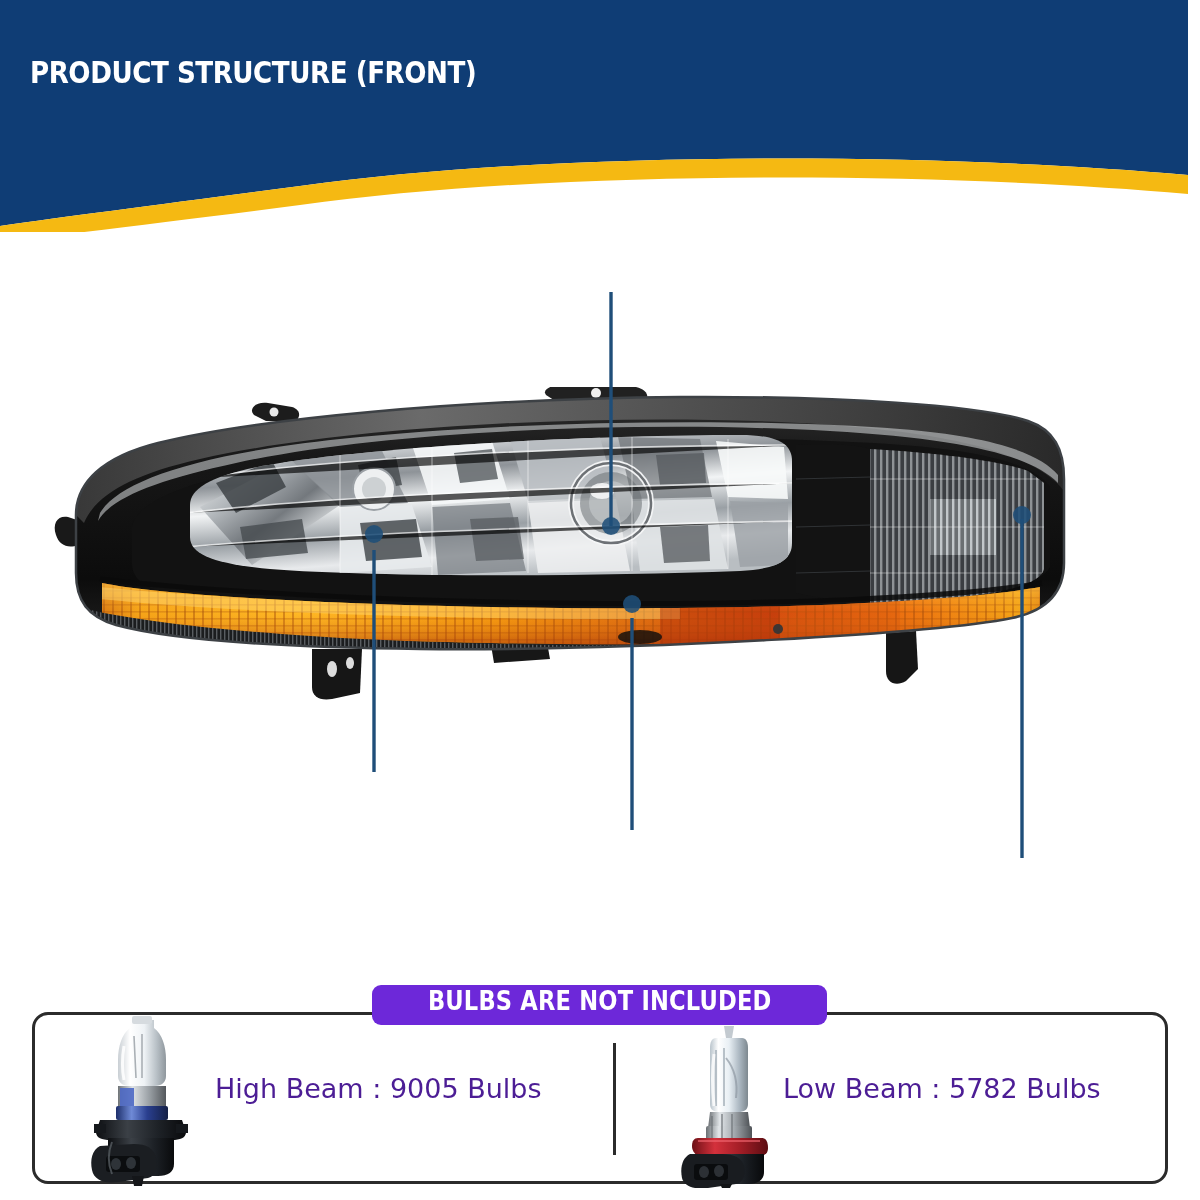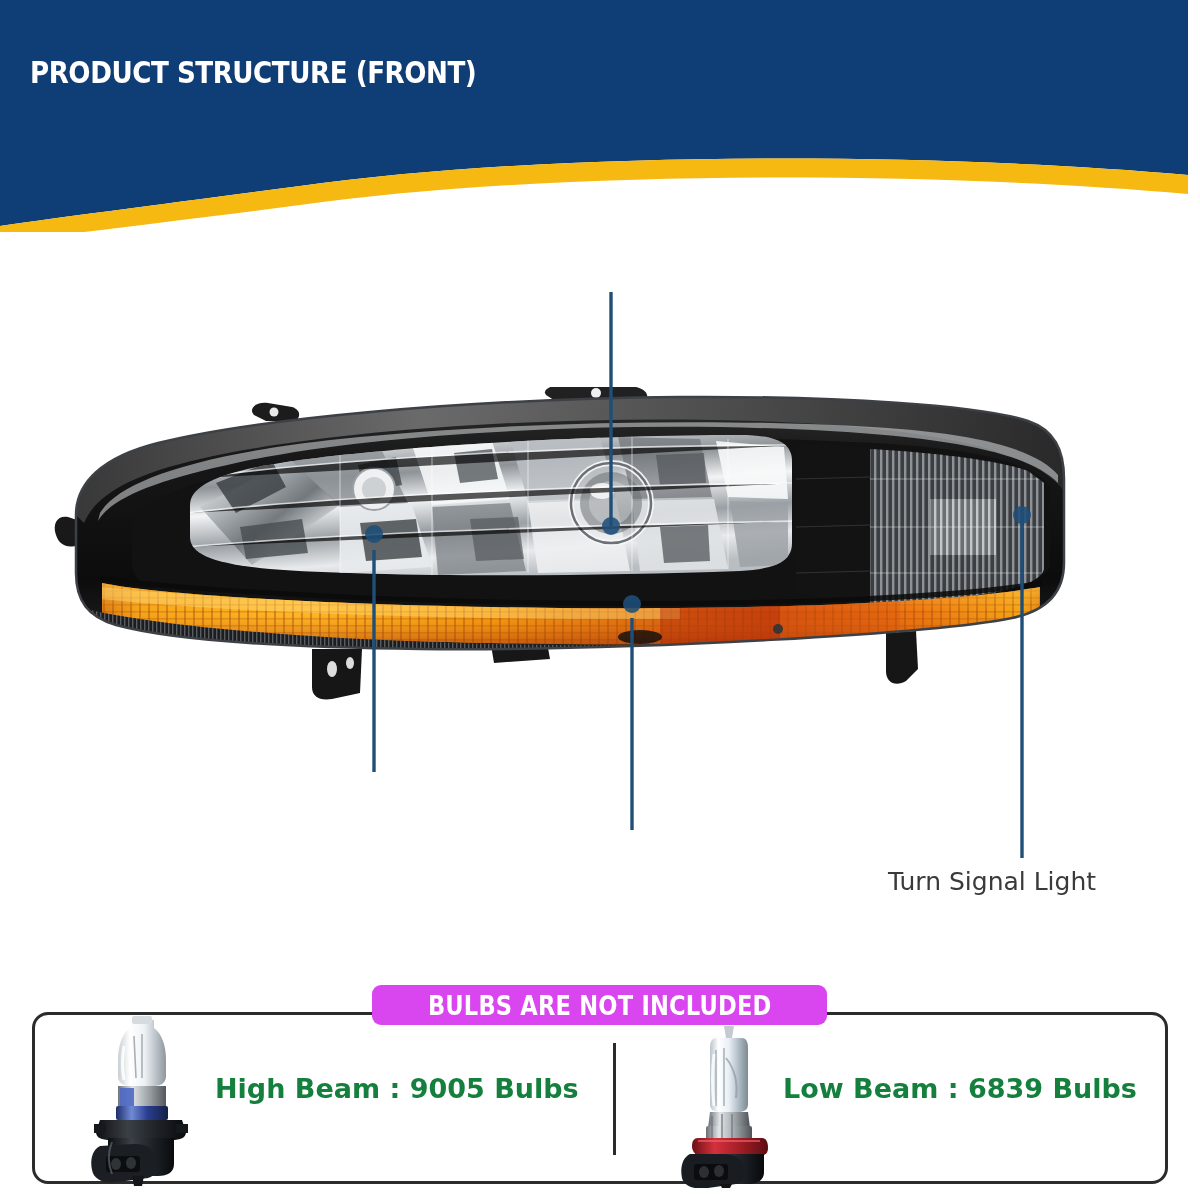--- a/index.html
+++ b/index.html
@@ -25,27 +25,27 @@
   
   .leaders{position:absolute;left:0;top:0;width:1200px;height:740px;pointer-events:none;}
 
   
   .lamp{position:absolute;left:40px;top:155px;width:1030px;height:320px;}
 
   
   .bulbs-panel{position:absolute;left:32px;top:1012px;width:1136px;height:172px;
     border:3px solid #2b2b2b;border-radius:16px;box-sizing:border-box;background:#fff;}
   .badge{position:absolute;left:372px;top:985px;width:455px;height:40px;
-    background:#d946ef;border-radius:9px;
-    display:flex;align-items:center;justify-content:center;}
+    background:#6d28d9;border-radius:9px;
+    display:flex;align-items:flex-start;justify-content:center;}
   .badge-text{font-family:"DejaVu Sans Condensed","Liberation Sans",sans-serif;
     font-weight:700;font-size:27px;color:#fff;letter-spacing:0.2px;
     transform:scaleX(0.93);transform-origin:center;white-space:nowrap;}
   .divider{position:absolute;left:613px;top:1043px;width:3px;height:112px;background:#2b2b2b;}
-  .bulb-caption{position:absolute;font-weight:700;font-size:27px;color:#15803d;
+  .bulb-caption{position:absolute;font-weight:400;font-size:27px;color:#4c1d95;
     white-space:nowrap;font-family:"DejaVu Sans","Liberation Sans",sans-serif;}
   .bulb-art{position:absolute;}
 </style>
 </head>
 <body>
 
 <div class="header">
   <svg width="1200" height="232" viewBox="0 0 1200 232">
     <path id="hdr-navy" d="M0,0 H1200 V176 C940,152 560,150 300,186 C180,202 70,216 0,226 Z" fill="#0f3d75"></path>
     <path id="hdr-gold" d="M0,226 C70,216 180,202 300,186 C560,150 940,152 1200,176 L1200,195
@@ -277,21 +277,20 @@
         <circle cx="611" cy="294" r="9" opacity="0.88" stroke="none"></circle>
         <line x1="374" y1="540" x2="374" y2="318"></line>
         <circle cx="374" cy="302" r="9" opacity="0.88" stroke="none"></circle>
         <line x1="632" y1="598" x2="632" y2="386"></line>
         <circle cx="632" cy="372" r="9" opacity="0.88" stroke="none"></circle>
         <line x1="1022" y1="626" x2="1022" y2="287"></line>
         <circle cx="1022" cy="283" r="9" opacity="0.88" stroke="none"></circle>
       </g>
   </svg>
 
-  <div class="callout-label" style="left:888px;top:635px;">Turn Signal Light</div>
 </div>
 
 <div class="bulbs-panel"></div>
 
 <div class="divider"></div>
 
 <div class="badge">
   <span class="badge-text">BULBS ARE NOT INCLUDED</span>
 </div>
 
@@ -405,13 +404,13 @@
     <path d="M18,130 C10,134 8,144 10,154 C12,162 22,166 36,164 L64,160
              C72,158 74,150 72,142 C70,134 62,130 50,130 Z" fill="#191c20"></path>
     <rect x="22" y="140" width="34" height="16" rx="3" fill="#0a0c0e"></rect>
     <ellipse cx="32" cy="148" rx="5" ry="6" fill="#2c3035"></ellipse>
     <ellipse cx="47" cy="147" rx="5" ry="6" fill="#2c3035"></ellipse>
     <path d="M48,160 L60,160 L58,164 L50,164 Z" fill="#121416"></path>
   </svg>
 </div>
 
 <div class="bulb-caption" style="left:215px;top:1073px;">High Beam :  9005 Bulbs</div>
-<div class="bulb-caption" style="left:783px;top:1073px;">Low Beam : 6839  Bulbs</div>
+<div class="bulb-caption" style="left:783px;top:1073px;">Low Beam : 5782  Bulbs</div>
 
 </body></html>

